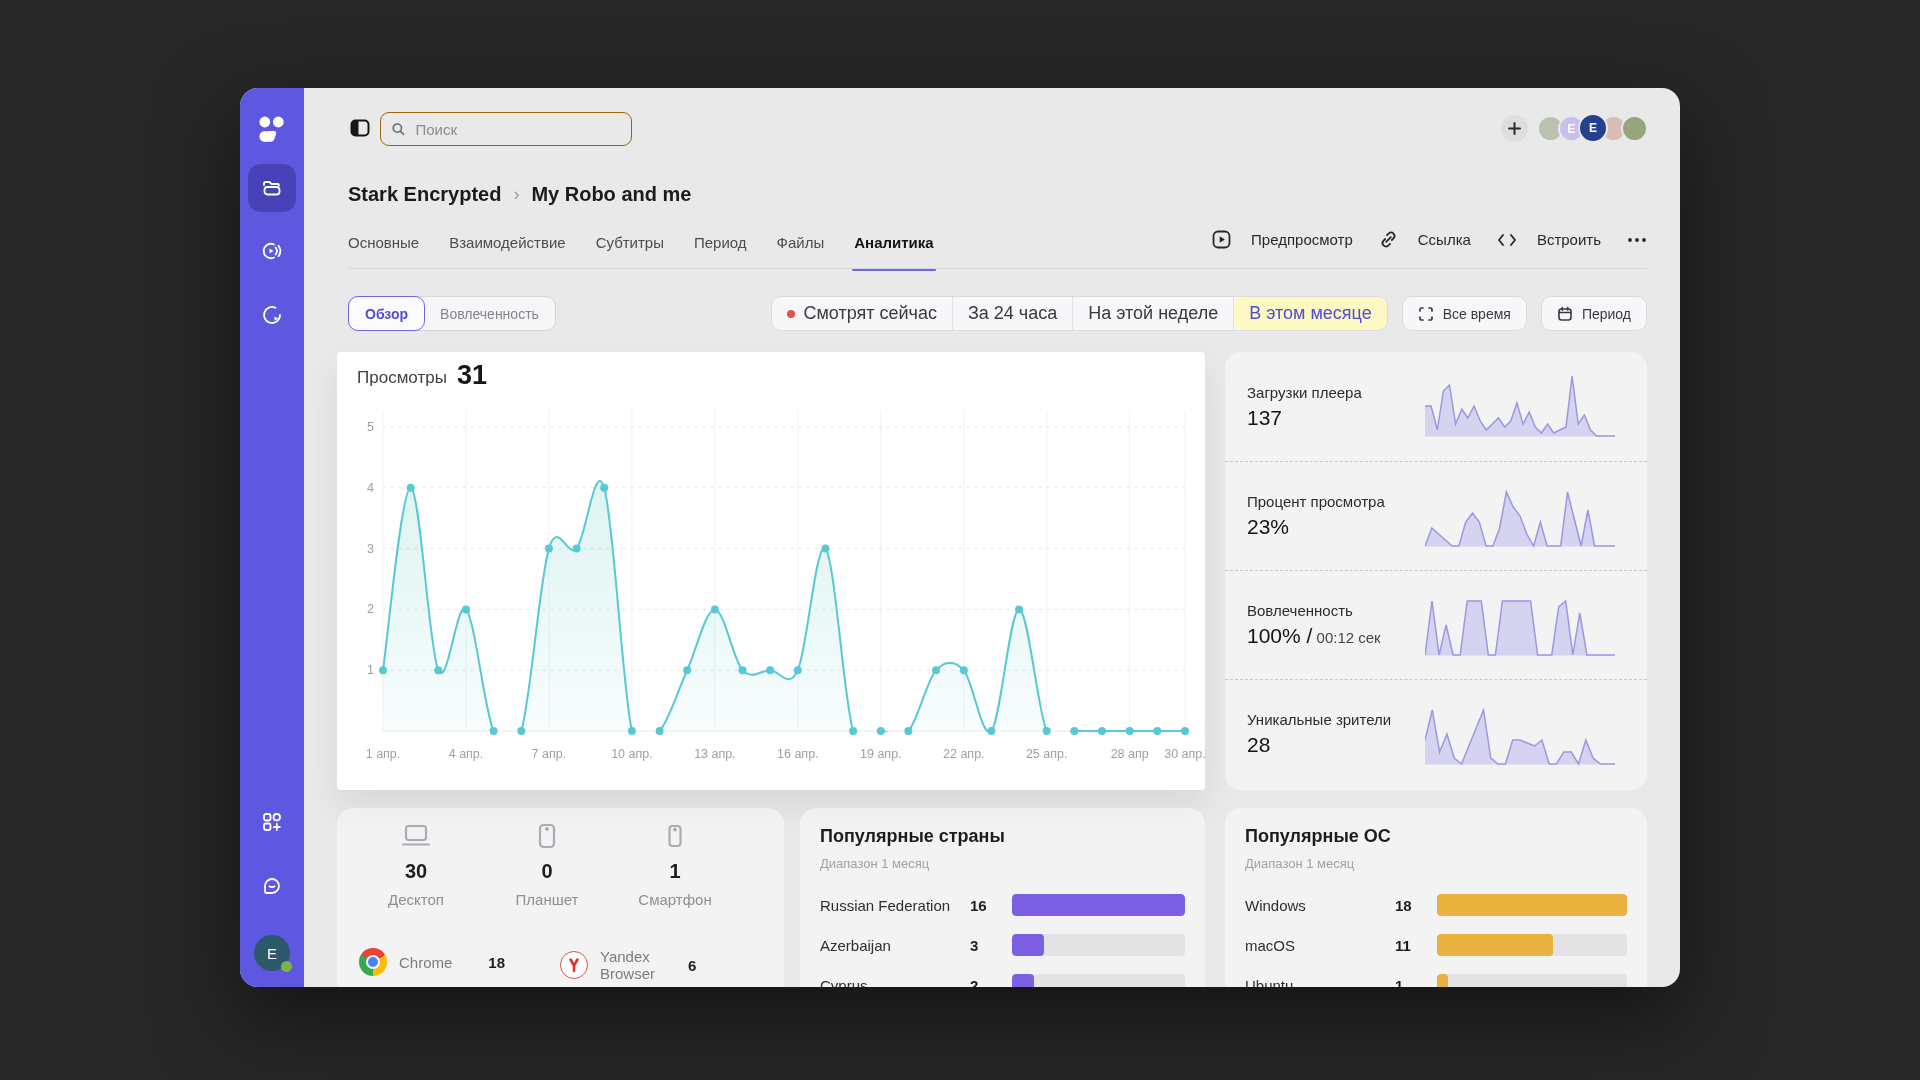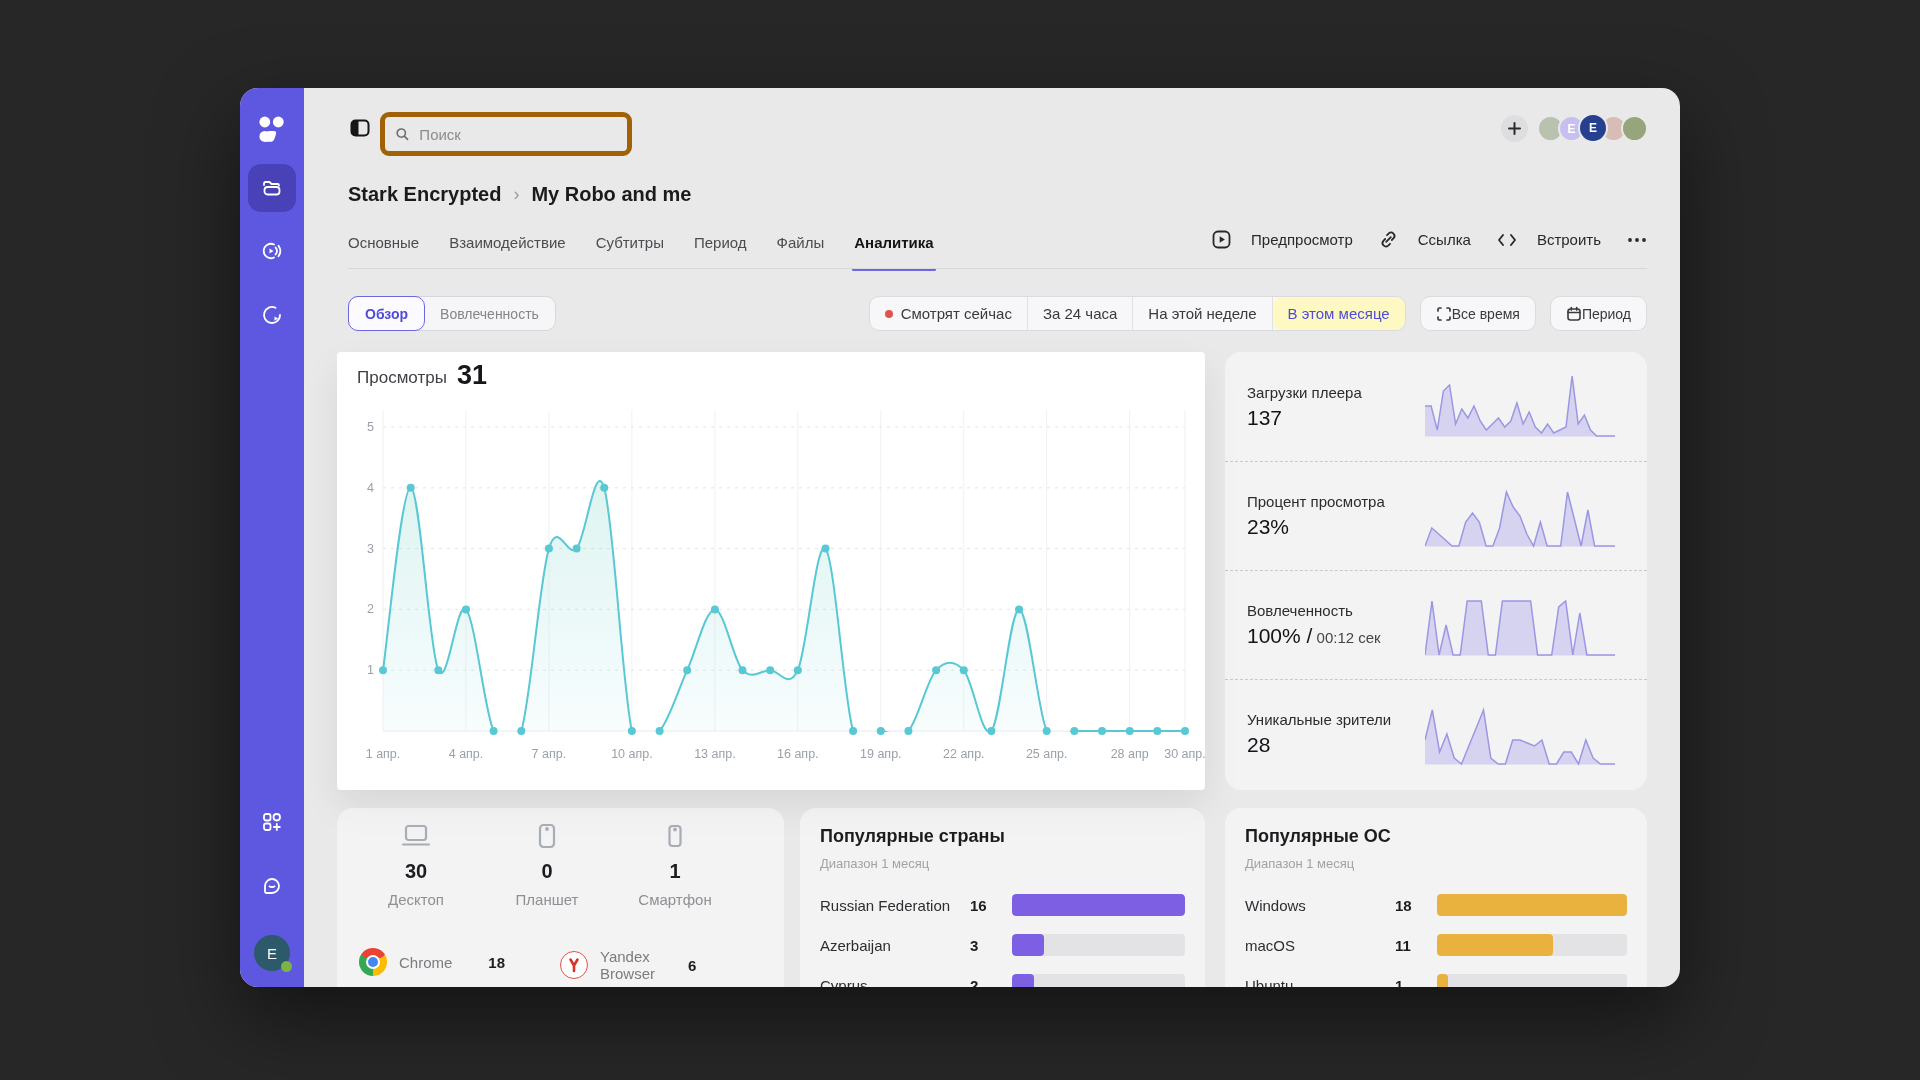--- a/index.html
+++ b/index.html
@@ -7,21 +7,21 @@
   #stage{position:relative;width:1920px;height:1080px;background:#272727;overflow:hidden;}
   .window{position:absolute;left:240px;top:88px;width:1440px;height:899px;background:#e9e9ea;border-radius:18px;overflow:hidden;box-shadow:0 30px 80px rgba(0,0,0,.5);}
   
   .sidebar{position:absolute;left:0;top:0;width:64px;height:100%;background:#5e57e0;}
   .side-item{position:absolute;left:8px;width:48px;height:48px;border-radius:13px;display:flex;align-items:center;justify-content:center;color:#fff;}
   .side-item.active{background:rgba(20,10,80,.28);}
   .side-avatar{position:absolute;left:14px;width:36px;height:36px;border-radius:50%;background:#2c5a6b;color:#fff;font-size:15px;display:flex;align-items:center;justify-content:center;}
   .status-dot{position:absolute;right:-2px;bottom:-1px;width:11px;height:11px;border-radius:50%;background:#7cb342;}
   
   .icon-btn{position:absolute;display:flex;align-items:center;justify-content:center;}
-  .search{position:absolute;left:140px;top:24px;width:252px;height:44px;border:5px solid #a16207;border-radius:9px;display:flex;align-items:center;padding:0 10px;gap:8px;color:#8c8c90;background:transparent;}
+  .search{position:absolute;left:140px;top:24px;width:252px;height:34px;border:1px solid #a16207;border-radius:9px;display:flex;align-items:center;padding:0 10px;gap:8px;color:#8c8c90;background:transparent;}
   .search input{border:none;outline:none;background:transparent;font-size:15px;color:#3a3a3e;width:100%;}
   .search input::placeholder{color:#8c8c90;}
   .plus-btn{position:absolute;left:1261px;top:27px;width:27px;height:27px;border-radius:50%;background:#dedee0;display:flex;align-items:center;justify-content:center;color:#2b2b2e;}
   .avatar{position:absolute;top:27px;width:27px;height:27px;border-radius:50%;border:2px solid #e9e9ea;display:flex;align-items:center;justify-content:center;font-size:12px;color:#fff;font-weight:bold;}
   .avatar.av-active{width:30px;height:30px;top:25px;z-index:6;}
   
   .breadcrumb{position:absolute;left:108px;top:95px;font-size:20px;font-weight:bold;color:#1b1b1e;display:flex;gap:12px;align-items:center;}
   .breadcrumb .sep{color:#9a9a9e;font-weight:normal;font-size:18px;}
   .tabs{position:absolute;left:108px;top:140px;height:40px;display:flex;gap:30px;}
   .tab{font-size:15px;color:#4c4c50;font-weight:500;padding-top:6px;position:relative;cursor:pointer;}
@@ -29,24 +29,24 @@
   .tab.active::after{content:"";position:absolute;left:-2px;right:-2px;bottom:-3px;height:3px;border-radius:2px;background:#6d68e2;}
   .tabs-rule{position:absolute;left:108px;right:33px;top:180px;height:1px;background:#d9d9dc;}
   .actions{position:absolute;right:33px;top:142px;display:flex;gap:26px;align-items:center;}
   .action{display:flex;gap:20px;align-items:center;font-size:15px;color:#29292d;cursor:pointer;}
   
   .seg-group{position:absolute;left:108px;top:208px;height:35px;display:flex;border:1px solid #d6d6d9;border-radius:10px;background:#f6f6f8;}
   .seg{padding:12px 16px;display:flex;align-items:center;font-size:14px;color:#85858a;}
   .seg.active{margin:-1px;border:1.5px solid #6d68de;border-radius:10px;background:#fbfbff;color:#504cd6;font-weight:bold;}
   .chips{position:absolute;right:33px;top:208px;display:flex;gap:14px;align-items:center;}
   .chip-group{display:flex;height:35px;border:1px solid #dbdbde;border-radius:10px;background:#f7f7f9;overflow:hidden;}
-  .chip-seg{padding:0 15px;display:flex;align-items:center;gap:8px;font-size:15px;color:#3a3a3e;border-right:1px solid #e2e2e5;}
+  .chip-seg{padding:0 15px;display:flex;align-items:center;gap:8px;font-size:18px;color:#3a3a3e;border-right:1px solid #e2e2e5;}
   .chip-seg:last-child{border-right:none;}
   .chip-seg.active{background:#fef9c3;color:#4f4cd6;border-radius:9px;border-right:none;}
-  .chip{height:35px;border:1px solid #dbdbde;border-radius:10px;background:#f7f7f9;display:flex;align-items:center;padding:4px 15px;font-size:14px;color:#3a3a3e;}
+  .chip{height:35px;border:1px solid #dbdbde;border-radius:10px;background:#f7f7f9;display:flex;align-items:center;gap:9px;padding:4px 15px;font-size:14px;color:#3a3a3e;}
   .dot{width:8px;height:8px;border-radius:50%;background:#e1544c;}
   
   .chart-card{position:absolute;left:97px;top:264px;width:868px;height:438px;background:#fff;border-radius:4px;box-shadow:0 16px 36px rgba(0,0,0,.08);}
   .chart-title{position:absolute;left:20px;top:16px;font-size:17px;color:#3f3f44;}
   .chart-total{position:absolute;left:120px;top:8px;font-size:27px;font-weight:bold;color:#17171a;}
   
   .stats-panel{position:absolute;left:985px;top:264px;width:422px;height:438px;background:rgba(255,255,255,.46);border-radius:16px;}
   .stat-row{position:relative;height:109px;border-top:1px dashed #c9c9cd;display:flex;flex-direction:column;justify-content:center;padding-left:22px;}
   .stat-row:first-child{border-top:none;}
   .stat-label{font-size:15px;color:#2c2c30;}

